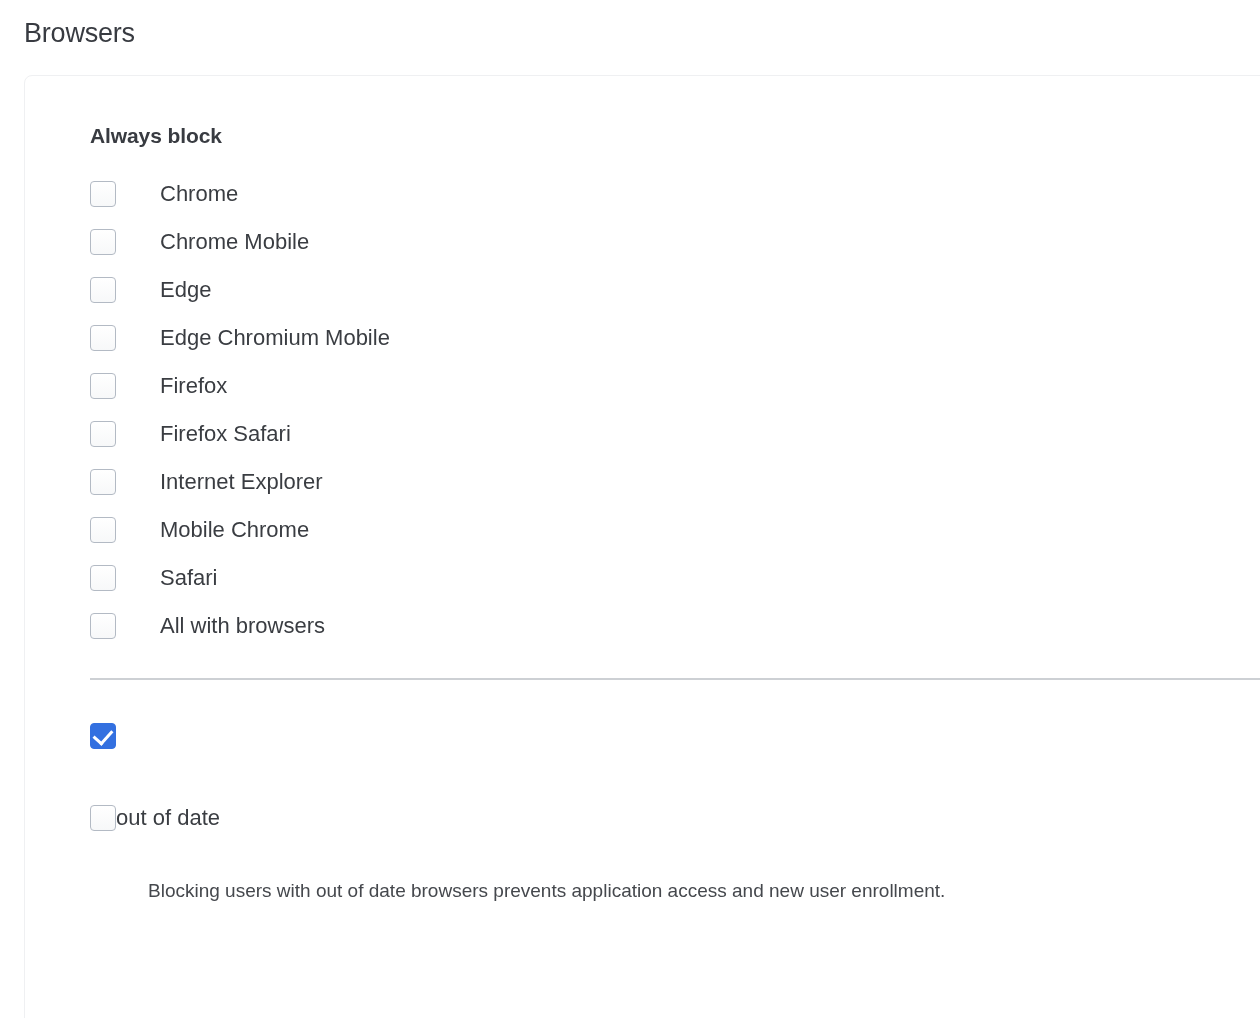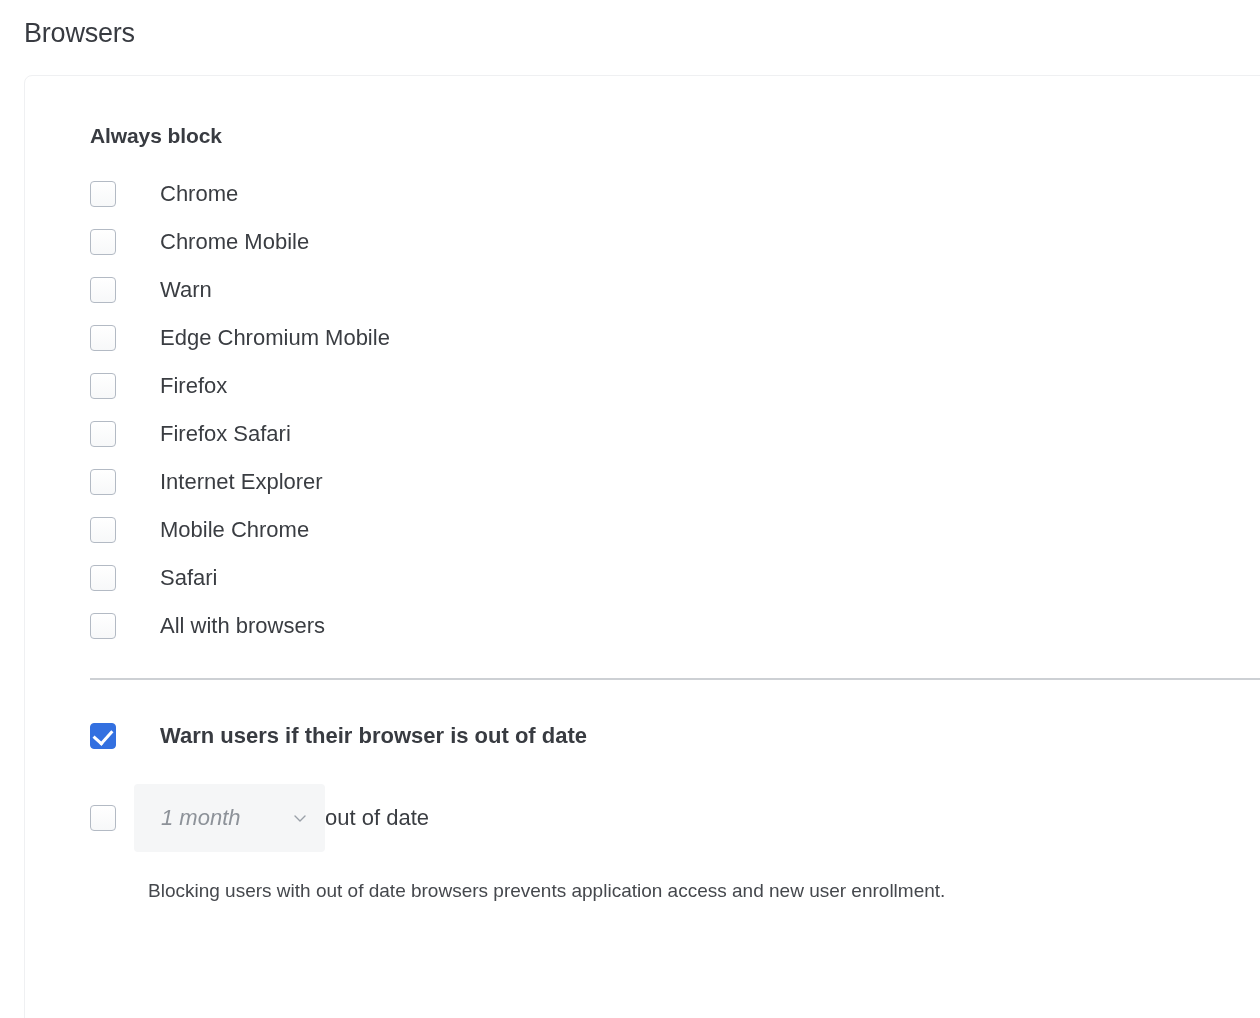--- a/index.html
+++ b/index.html
@@ -186,21 +186,21 @@
         <span class="check-label">Chrome</span>
       </li>
 
       <li class="check-row">
         <span class="checkbox"></span>
         <span class="check-label">Chrome Mobile</span>
       </li>
 
       <li class="check-row">
         <span class="checkbox"></span>
-        <span class="check-label">Warn</span>
+        <span class="check-label">Edge</span>
       </li>
 
       <li class="check-row">
         <span class="checkbox"></span>
         <span class="check-label">Edge Chromium Mobile</span>
       </li>
 
       <li class="check-row">
         <span class="checkbox"></span>
         <span class="check-label">Firefox</span>
@@ -234,34 +234,25 @@
     </ul>
 
     <div class="divider"></div>
 
     <div class="warn-block">
 
       <div class="check-row">
         <span class="checkbox checked">
           <span class="tick"></span>
         </span>
-        <span class="check-label bold">Warn users if their browser is out of date</span>
       </div>
 
       <div class="block-row">
         <span class="checkbox"></span>
 
-        <div class="dropdown">
-          <span class="dropdown-value">1 month</span>
-          <span class="chevron">
-            <svg viewBox="0 0 14 14" width="14" height="14" aria-hidden="true">
-              <path d="M2 5 L7 10 L12 5" fill="none" stroke="#9aa0a8" stroke-width="1.4" stroke-linecap="round" stroke-linejoin="round"></path>
-            </svg>
-          </span>
-        </div>
 
         <span class="trailing-text">out of date</span>
       </div>
 
       <div class="helper-note">Blocking users with out of date browsers prevents application access and new user enrollment.</div>
 
     </div>
 
   </div>
 </div>

